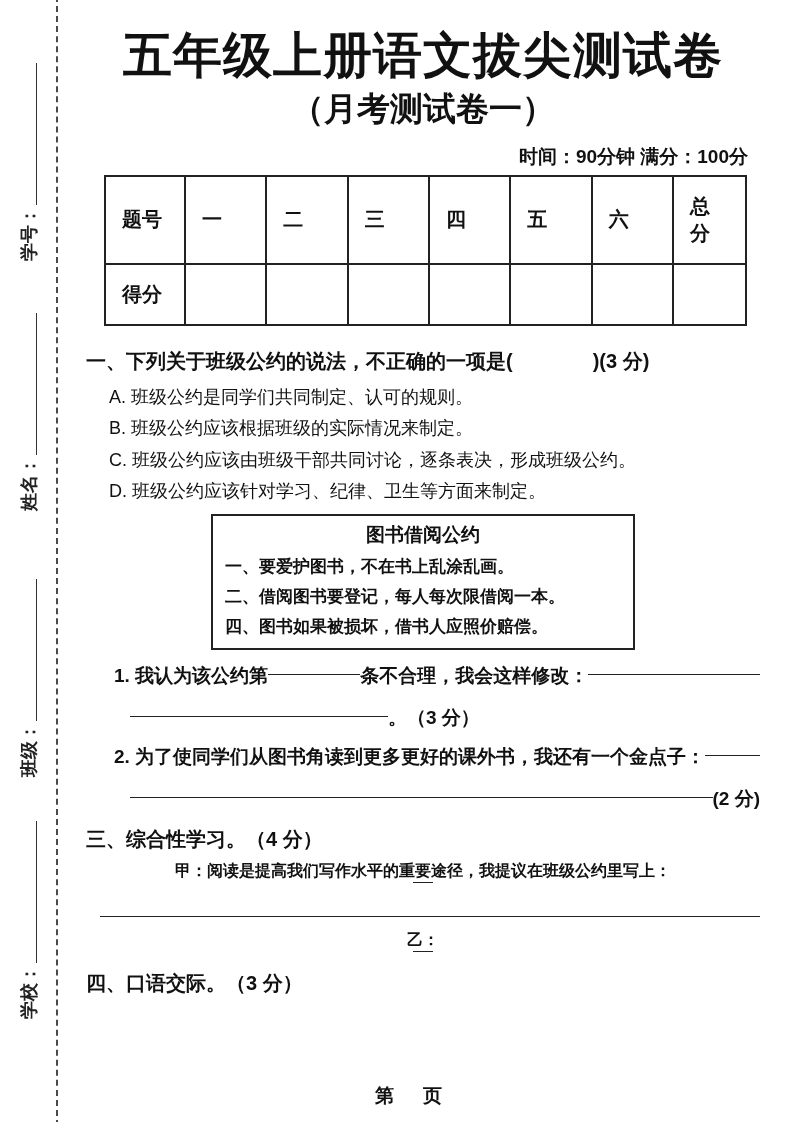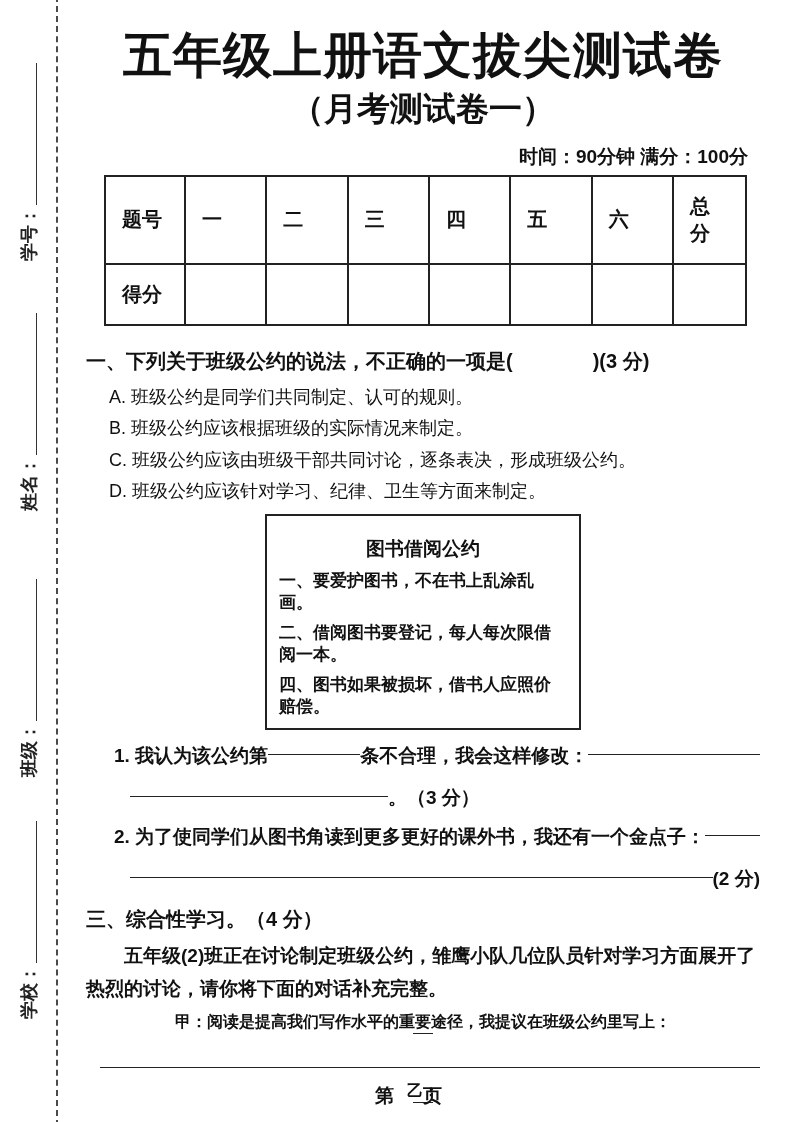--- a/index.html
+++ b/index.html
@@ -53,23 +53,23 @@
   table.score td.c7 { width: 73px; }
 
   .q-stem { font-size: 20px; font-weight: bold; line-height: 1.55; }
   .q1 { margin-top: 20px; }
   .q1-option { font-size: 18px; margin: 9px 0 0 23px; line-height: 1.25; }
 
   .q2 { margin-top: 11px; }
   .hang { padding-left: 1.45em; text-indent: -1.45em; line-height: 1.72; }
 
   .notice-box {
-    width: 316px; margin: 5px auto 0;
+    width: 424px; margin: 5px auto 0;
     border: 2.5px solid #222;
-    padding: 20px 12px 10px 12px;
+    padding: 6px 12px 10px 12px;
   }
   .notice-title { text-align: center; font-size: 19px; font-weight: bold; }
   .notice-rule { font-size: 17px; font-weight: bold; margin-top: 8px; line-height: 1.3; }
 
   .line { display: flex; align-items: center; white-space: nowrap; }
   .blank { border-bottom: 1.6px solid #222; }
   .blank.grow { flex: 1; margin-bottom: 4px; min-width: 20px; }
   .blank.fixed { display: inline-block; margin-bottom: 4px; }
 
   .sub { margin: 13px 0 0 28px; font-size: 19px; font-weight: 600; }
@@ -181,21 +181,20 @@
         </div>
         <div class="line l2">
           <span class="blank grow"></span>
           <span>(2 分)</span>
         </div>
       </div>
     </div>
 
     <div class="q3">
       <div class="q-stem">三、综合性学习。（4 分）</div>
-      <div class="intro">五年级(2)班正在讨论制定班级公约，雏鹰小队几位队员针对学习方面展开了热烈的讨论，请你将下面的对话补充完整。</div>
       <div class="line speak">
         <span>甲：阅读是提高我们写作水平的重要途径，我提议在班级公约里写上：</span>
         <span class="blank grow"></span>
       </div>
       <div class="blank-full"></div>
       <div class="line speak speak-b">
         <span class="lbl">乙：</span>
         <span class="blank grow"></span>
       </div>
     </div>

